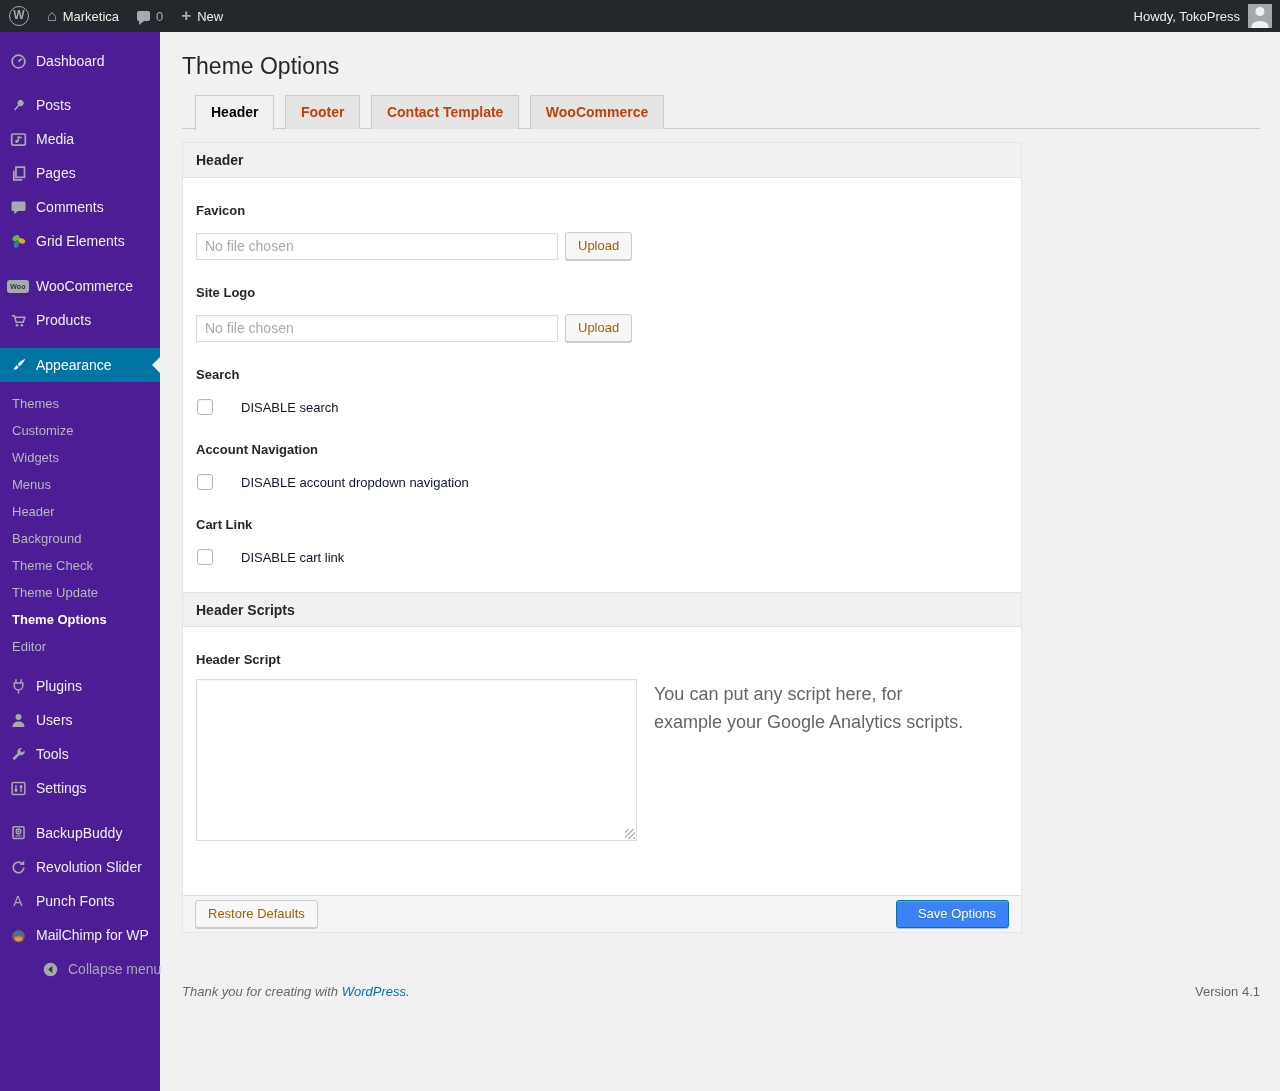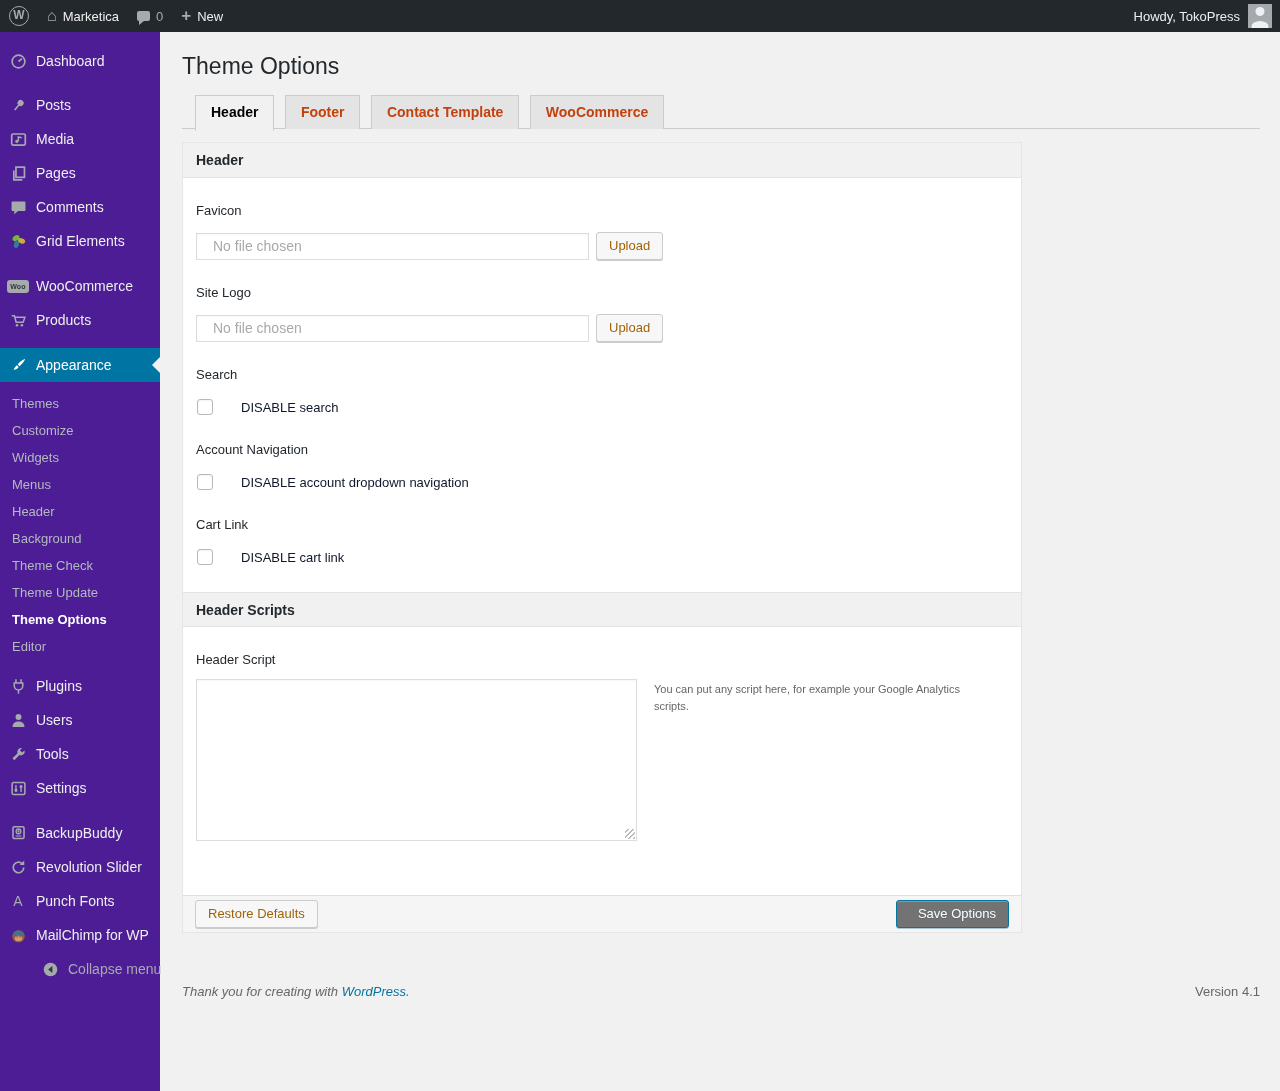--- a/index.html
+++ b/index.html
@@ -86,25 +86,25 @@
   }
 
   
   .panel { margin-top:13px; width:840px; background:#fff; border:1px solid #e5e5e5; }
   .section-bar {
     height:35px; line-height:34px; padding:0 13px; background:#f1f1f1;
     border-bottom:1px solid #e3e3e3; font-size:14px; font-weight:700; color:#23282d;
   }
   .section-bar.mid { border-top:1px solid #e3e3e3; }
   .panel-body { padding:0 13px; }
-  .field-label { display:block; font-weight:400; font-size:13px; color:#23282d; margin:25px 0 0 0; }
+  .field-label { display:block; font-weight:700; font-size:13px; color:#23282d; margin:25px 0 0 0; }
   .file-row { display:flex; align-items:center; margin:14px 0 21px 0; }
   .text-input {
-    width:393px; height:27px; border:1px solid #ddd; background:#fff;
-    padding:0 16px; font-size:14px; color:#32373c; border-radius:0;
+    width:362px; height:27px; border:1px solid #ddd; background:#fff;
+    padding:0 8px; font-size:14px; color:#32373c; border-radius:0;
     box-shadow:inset 0 1px 2px rgba(0,0,0,.04); outline:none;
     font-family:"Liberation Sans","DejaVu Sans",sans-serif;
   }
   .text-input::placeholder { color:#a9a9a9; opacity:1; }
   .btn {
     height:28px; padding:0 12px; font-size:13px; line-height:26px;
     background:#f7f7f7; border:1px solid #ccc; border-radius:3px; color:#a16207;
     cursor:pointer; box-shadow:0 1px 0 #ccc;
     font-family:"Liberation Sans","DejaVu Sans",sans-serif;
   }
@@ -121,28 +121,28 @@
   textarea.script-area {
     width:441px; height:162px; border:1px solid #ddd; background:#fff;
     resize:none; outline:none; box-shadow:inset 0 1px 2px rgba(0,0,0,.04);
     font-family:"Liberation Sans","DejaVu Sans",sans-serif; font-size:13px; color:#32373c; padding:6px;
     display:block;
   }
   .resize-grip {
     position:absolute; right:2px; bottom:2px; width:10px; height:10px; pointer-events:none;
     background:repeating-linear-gradient(135deg, transparent 0 2px, #bbb 2px 3.5px);
   }
-  .script-hint { margin-left:17px; width:310px; font-size:11px; color:#666; line-height:1.55; padding-top:2px; }
+  .script-hint { margin-left:17px; width:310px; font-size:18px; color:#666; line-height:1.55; padding-top:2px; }
 
   .panel-footer {
     display:flex; align-items:flex-start; justify-content:space-between;
     background:#f5f5f5; border-top:1px solid #dfdfdf; padding:4px 12px; height:37px;
   }
   .btn-primary {
-    background:#737373; border-color:#0074a2; color:#fff;
+    background:#3b82f6; border-color:#0074a2; color:#fff;
     box-shadow:inset 0 1px 0 rgba(120,200,230,.5), 0 1px 0 rgba(0,86,132,.3);
     text-shadow:0 1px 1px rgba(0,60,90,.25);
     padding-left:21px;
   }
 
   
   .page-footer { display:flex; justify-content:space-between; align-items:baseline; margin-top:51px; font-size:13px; color:#666; }
   .thanks { font-style:italic; }
   .thanks a { color:#0074a2; text-decoration:none; font-style:italic; cursor:pointer; }
   .version { color:#666; }

